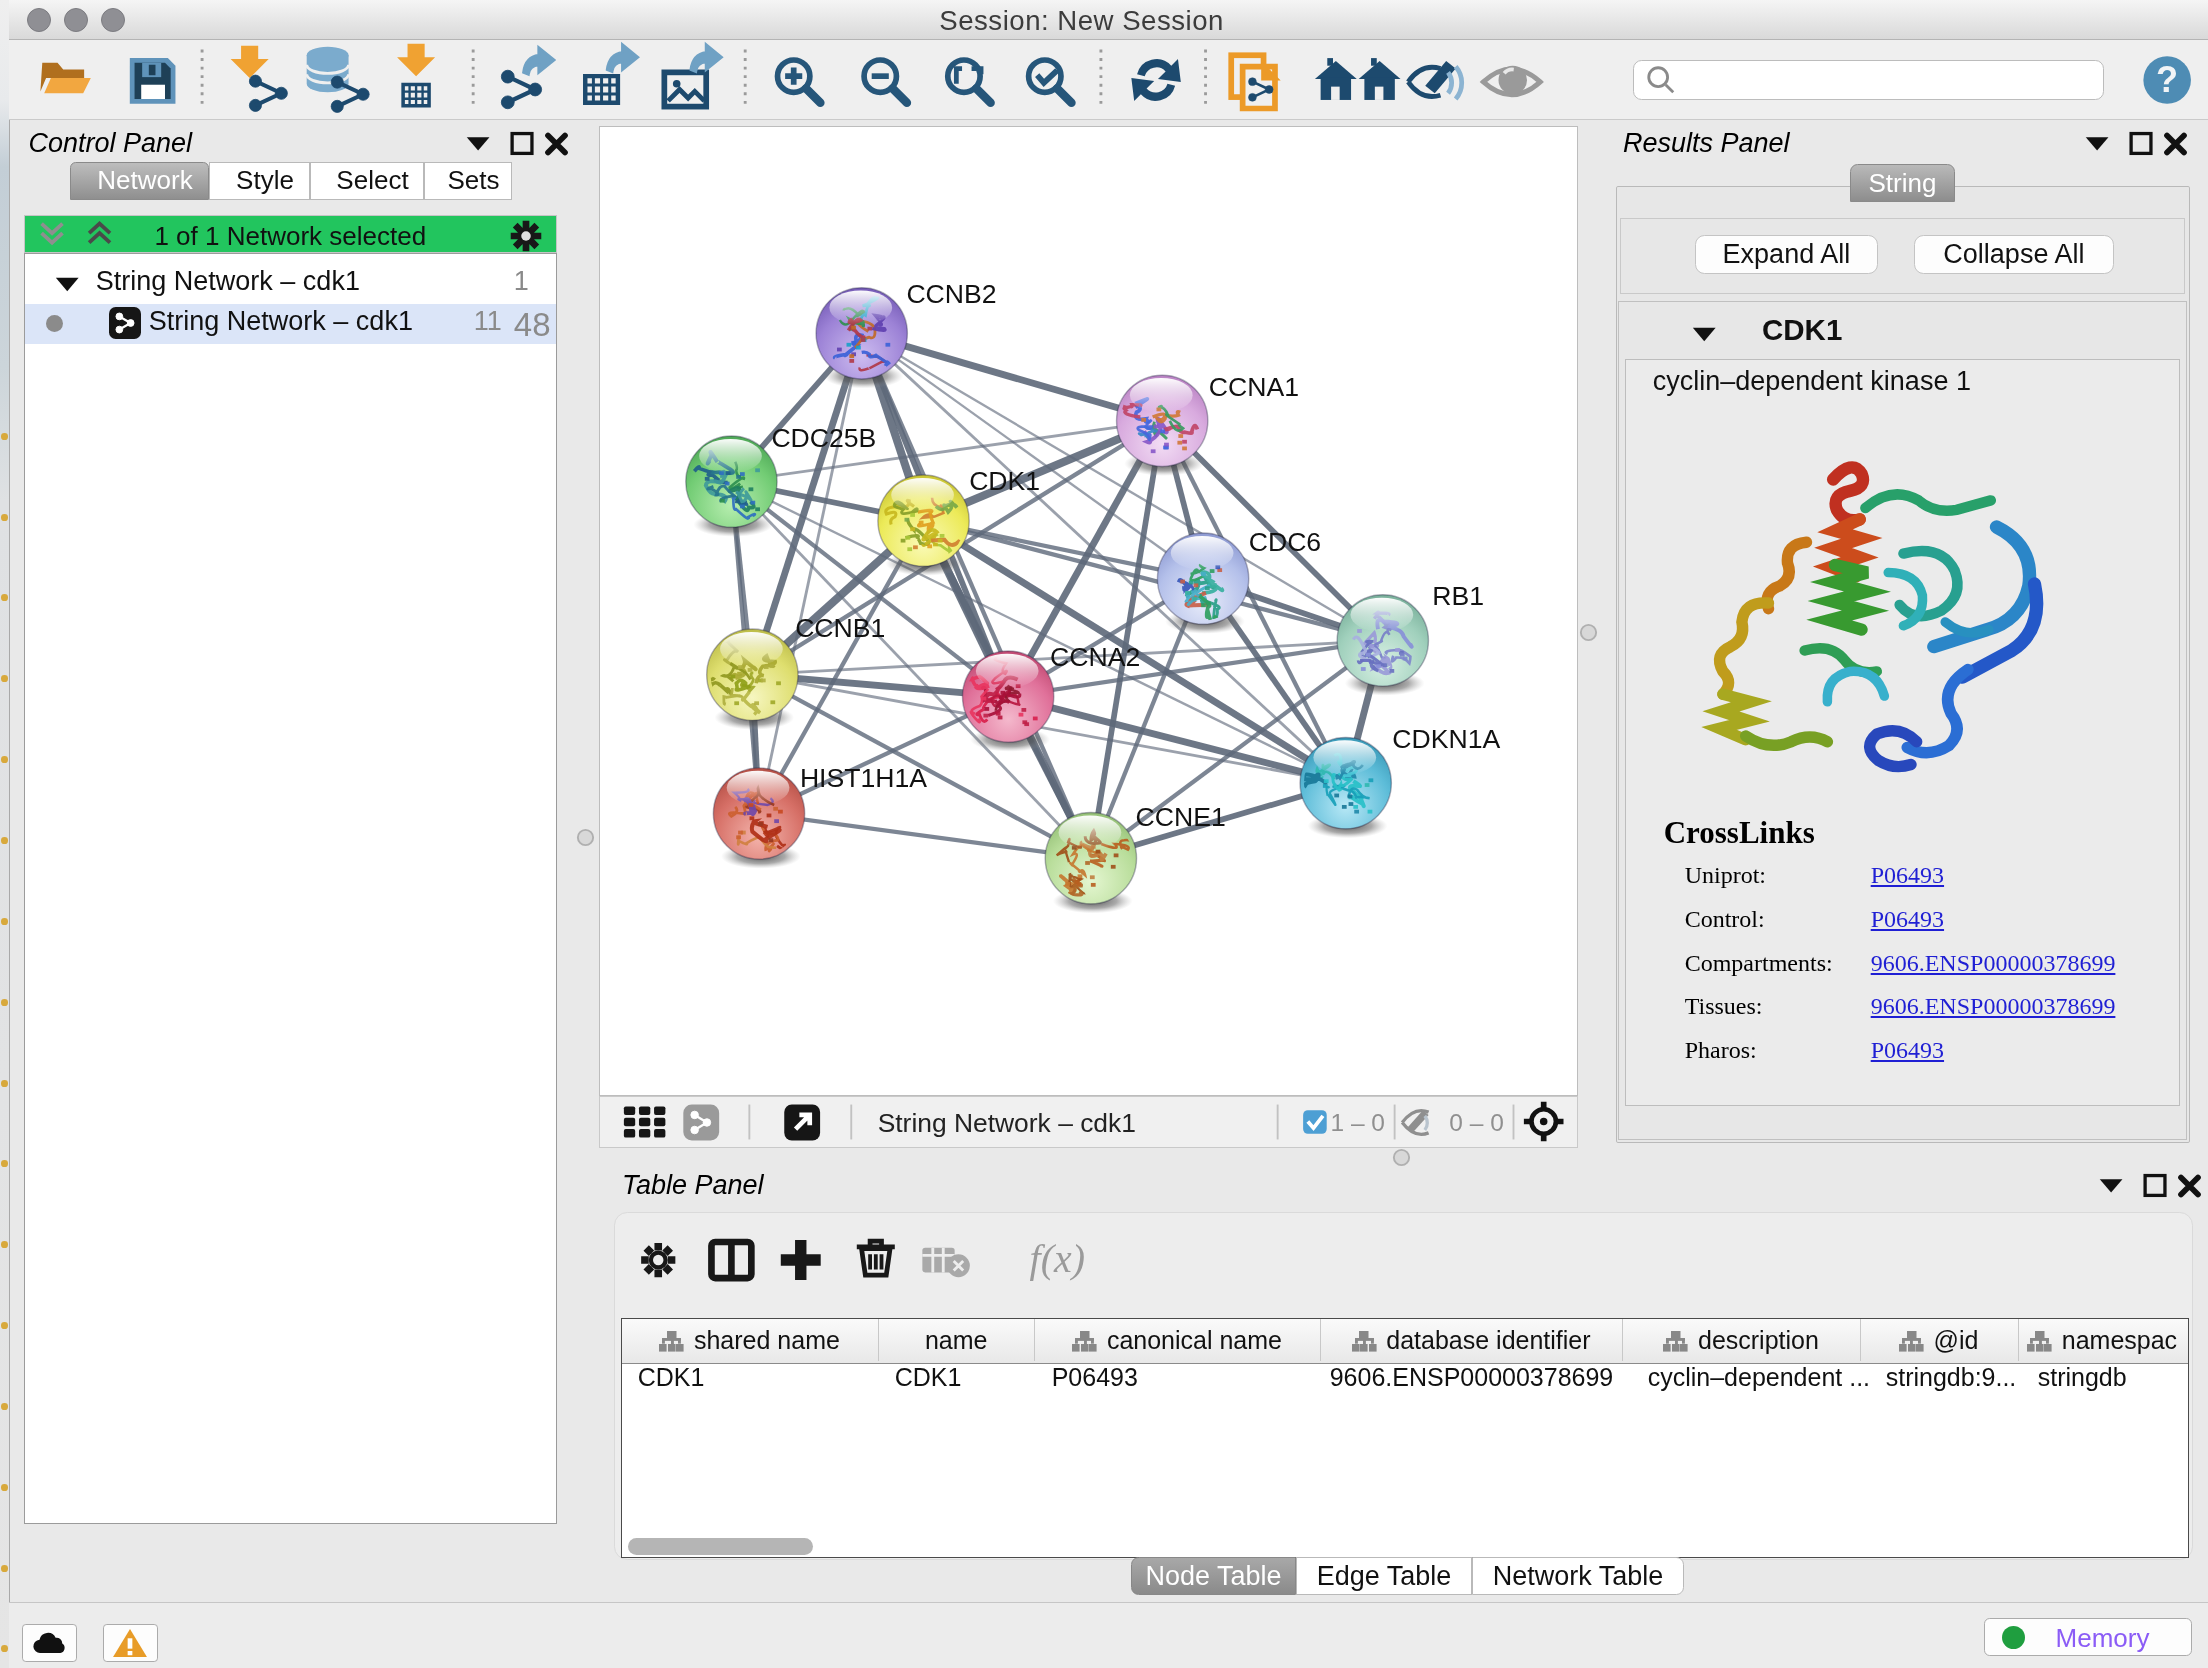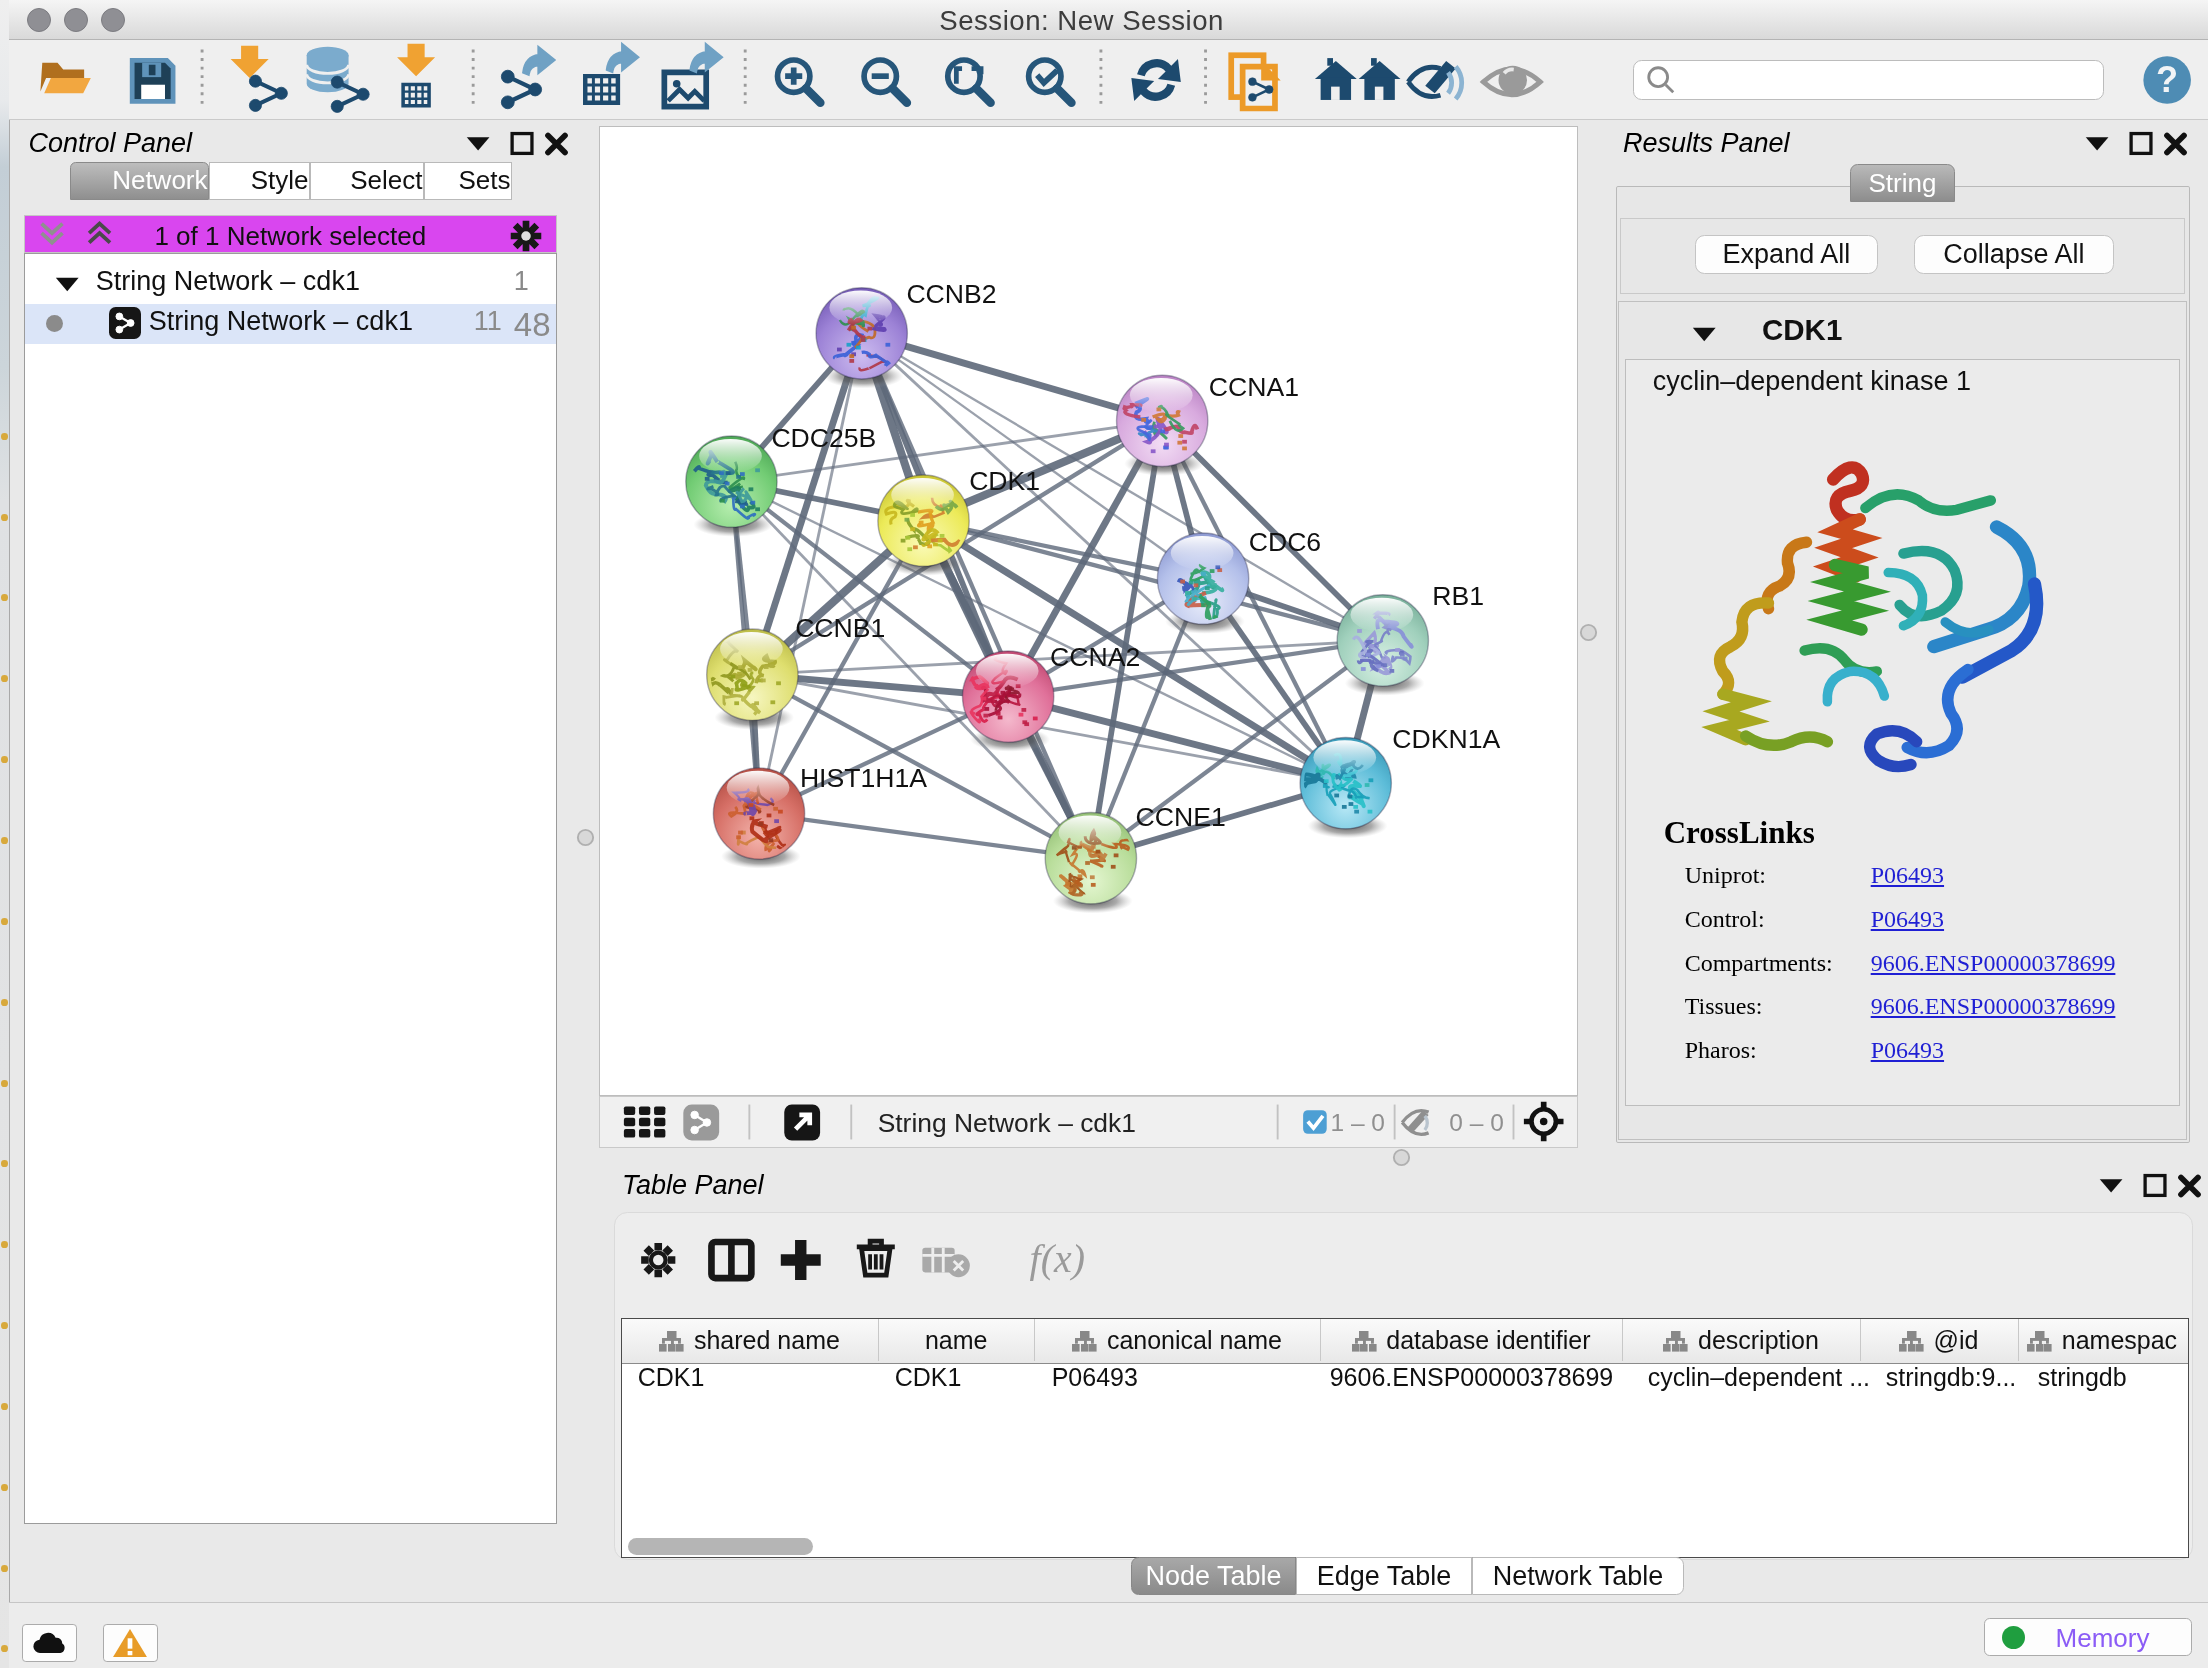--- a/index.html
+++ b/index.html
@@ -8,23 +8,23 @@
   .abs{position:absolute;}
   #sliver{left:0;top:0;width:8.6px;height:1668px;background:linear-gradient(#efefef 0%,#e8eaec 6%,#c3ced6 10%,#ccd5da 22%,#dfe1e3 30%,#e5e5e5 100%);}
   #winborder{left:8.6px;top:0;width:1px;height:1668px;background:#a9a9a9;}
   #titlebar{left:8.6px;top:0;width:2200px;height:40px;background:linear-gradient(#f5f5f5,#d9d9d9);border-bottom:1px solid #b4b4b4;box-sizing:border-box;}
   .tl{position:absolute;top:7.6px;width:24px;height:24px;border-radius:50%;background:#8f8f94;border:1px solid #7c7c81;box-sizing:border-box;}
   #title{position:absolute;top:4.8px;left:0;width:100%;text-align:center;font-size:27.6px;color:#3c3c3c;letter-spacing:0.5px;transform:translateX(-27px);}
   #toolbar{left:8.6px;top:40px;width:2200px;height:80px;background:#efefef;border-bottom:1px solid #cacaca;box-sizing:border-box;}
   #searchbox{position:absolute;left:1624px;top:20px;width:471px;height:40px;background:#fff;border:1.9px solid #bcbcbc;border-radius:8.6px;box-sizing:border-box;}
   .phead{font-size:27px;color:#000000;position:absolute;font-style:italic;}
   .tab{position:absolute;top:42px;height:38px;box-sizing:border-box;border:1px solid #b9b9b9;background:#fff;color:#111;
-       font-size:26px;text-align:right;line-height:35px;padding-left:12px;}
+       font-size:26px;text-align:center;line-height:35px;padding-left:12px;}
   .tabsel{background:linear-gradient(#bdbdbd,#8f8f8f);color:#fff;border-color:#8a8a8a;border-radius:5.7px 5.7px 0 0;}
-  #cptools{position:absolute;left:14.3px;top:95px;width:533px;height:38px;background:#d946ef;border:1px solid #c5c5c5;box-sizing:border-box;}
+  #cptools{position:absolute;left:14.3px;top:95px;width:533px;height:38px;background:#22c55e;border:1px solid #c5c5c5;box-sizing:border-box;}
   #cptree{position:absolute;left:14.3px;top:133px;width:533px;height:1271px;background:#fff;border:1px solid #9b9b9b;box-sizing:border-box;}
   .rbtn{position:absolute;top:16px;height:39px;background:#fdfdfd;border:1px solid #c4c4c4;border-radius:9.5px;box-sizing:border-box;
         font-size:27px;color:#111;text-align:center;line-height:37px;}
   .xl{position:absolute;left:59px;white-space:nowrap;font-family:"Liberation Serif",serif;font-size:24px;color:#000;}
   .xlab{display:inline-block;width:186px;}
   .xlink{color:#1f1fd4;text-decoration:underline;}
   #thead{position:absolute;left:0;top:0;width:100%;height:44px;background:linear-gradient(#fafafa,#e8e8e8);border-bottom:1.9px solid #8a8a8a;}
   .thcell{position:absolute;top:0;height:42px;border-right:1.9px solid #c8c8c8;box-sizing:border-box;font-size:25px;color:#111;
           text-align:center;line-height:42px;}
   .tic{display:inline-block;width:25px;height:21px;margin-right:9.5px;vertical-align:-2.9px;

